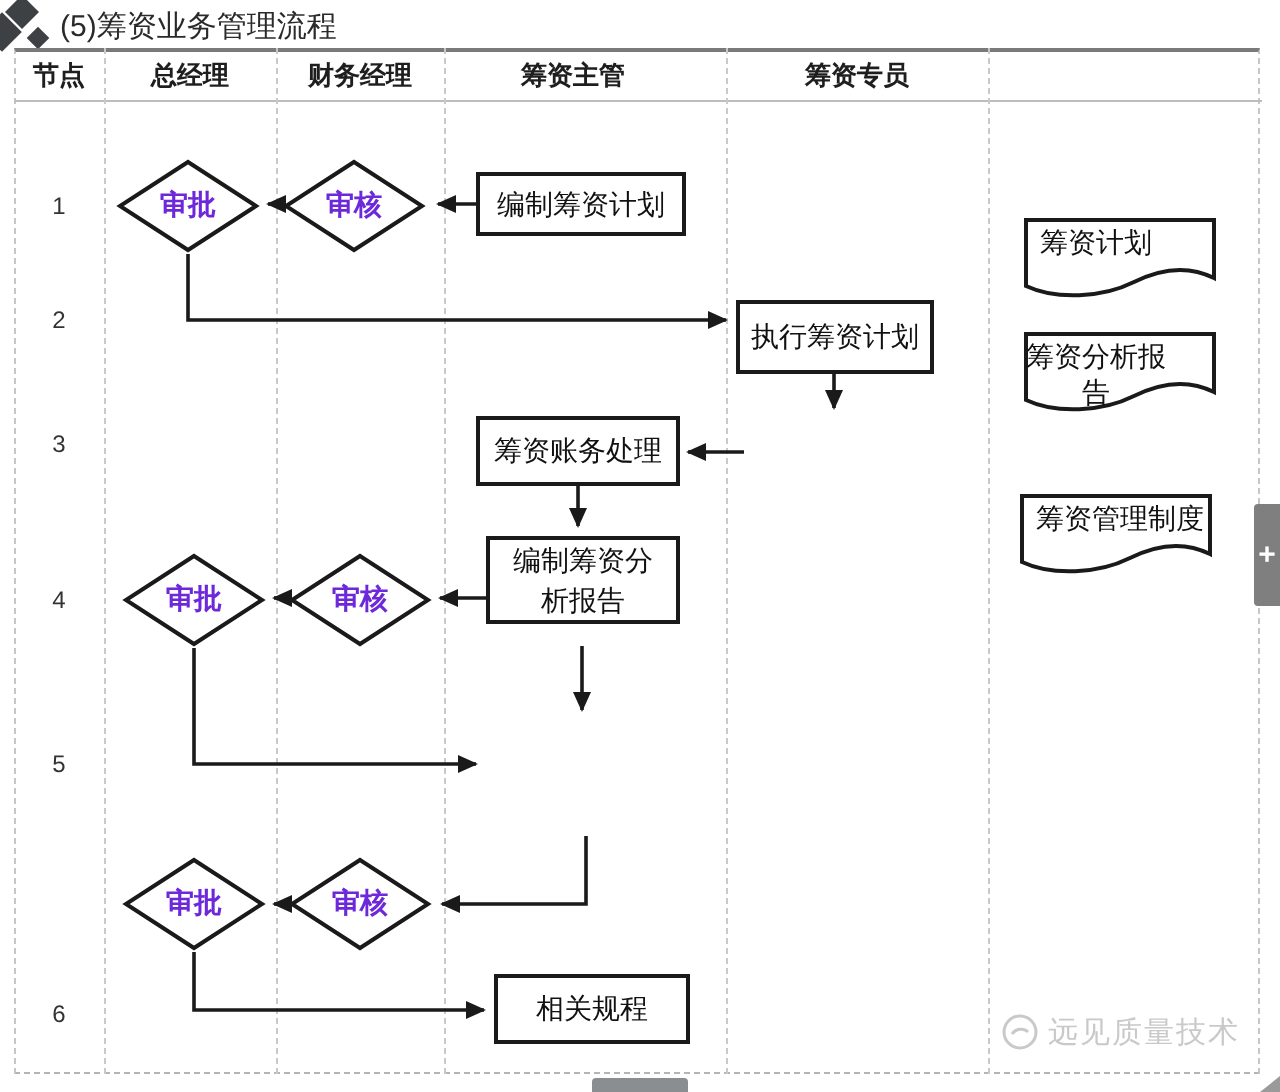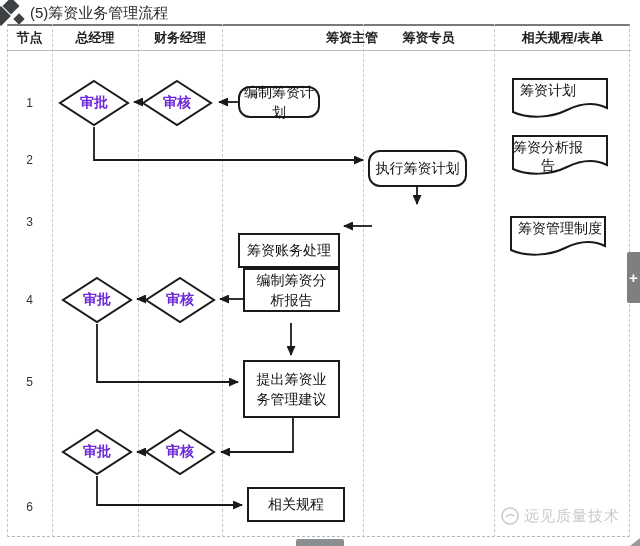--- a/index.html
+++ b/index.html
@@ -18,21 +18,21 @@
   .col-header{position:absolute;top:26px;height:24px;line-height:24px;text-align:center;font-size:13px;font-weight:bold;color:#1e1e1e;white-space:nowrap;}
   .node-num{position:absolute;left:7px;width:45px;height:18px;line-height:18px;text-align:center;font-size:12px;color:#333;}
 
   
   .process{position:absolute;box-sizing:border-box;border:2px solid #1a1a1a;background:#fff;
     display:flex;align-items:center;justify-content:center;text-align:center;
     font-size:14px;color:#111;white-space:pre-line;line-height:1.45;}
   .diamond{position:absolute;width:72px;height:48px;}
   .diamond svg{position:absolute;left:0;top:0;}
   .diamond .lbl{position:absolute;left:0;top:0;width:100%;height:100%;display:flex;align-items:center;justify-content:center;font-size:14px;color:#6d28d9;font-weight:bold;}
-  .docshape{position:absolute;width:72px;height:42px;}
+  .docshape{position:absolute;width:72px;height:42px;margin-top:31px;}
   .docshape svg{position:absolute;left:0;top:0;}
   .docshape .lbl{position:absolute;left:0;top:4px;width:100%;text-align:center;font-size:14px;color:#111;}
 
   
   #connectors{position:absolute;left:0;top:0;pointer-events:none;}
 
   
   .plus-tab{position:absolute;left:627px;top:252px;width:13px;height:51px;background:#7f7f7f;border-radius:2px 0 0 2px;
     display:flex;align-items:center;justify-content:center;color:#fff;font-size:15px;font-weight:bold;cursor:pointer;}
   .bottom-bar{position:absolute;left:296px;top:539px;width:48px;height:7px;background:#8a8e91;border-radius:2px 2px 0 0;}
@@ -59,23 +59,22 @@
   <div class="header-underline"></div>
   <div class="vline" style="left:52px;"></div>
   <div class="vline" style="left:138px;"></div>
   <div class="vline" style="left:222px;"></div>
   <div class="vline" style="left:363px;"></div>
   <div class="vline" style="left:494px;"></div>
 
   <div class="col-header" style="left:7px;width:45px;">节点</div>
   <div class="col-header" style="left:52px;width:86px;">总经理</div>
   <div class="col-header" style="left:138px;width:84px;">财务经理</div>
-  <div class="col-header" style="left:237px;width:141px;text-align:right;">筹资主管</div>
+  <div class="col-header" style="left:216px;width:141px;">筹资主管</div>
   <div class="col-header" style="left:363px;width:131px;font-family:Liberation Serif, serif;">筹资专员</div>
-  <div class="col-header" style="left:494px;width:137px;">相关规程/表单</div>
 
   <div class="node-num" style="top:94px;">1</div>
   <div class="node-num" style="top:151px;">2</div>
   <div class="node-num" style="top:213px;">3</div>
   <div class="node-num" style="top:291px;">4</div>
   <div class="node-num" style="top:373px;">5</div>
   <div class="node-num" style="top:498px;">6</div>
 
   <svg id="connectors" width="640" height="546" viewBox="0 0 640 546">
     <defs>
@@ -130,27 +129,25 @@
       </svg>
     <div class="lbl">审批</div>
   </div>
   <div class="diamond" style="left:144px;top:428px;">
     <svg width="72" height="48" viewBox="0 0 72 48">
         <polygon points="36,2 70,24 36,46 2,24" fill="#fff" stroke="#1a1a1a" stroke-width="2"></polygon>
       </svg>
     <div class="lbl">审核</div>
   </div>
 
-  <div class="process" style="left:238px;top:86px;width:82px;height:32px;border-radius:12px;">编制筹资计划</div>
-  <div class="process" style="left:368px;top:150px;width:99px;height:37px;border-radius:12px;">执行筹资计划</div>
-  <div class="process" style="left:238px;top:208px;width:102px;height:35px;margin-top:25px;">筹资账务处理</div>
+  <div class="process" style="left:238px;top:86px;width:105px;height:32px;">编制筹资计划</div>
+  <div class="process" style="left:368px;top:150px;width:99px;height:37px;">执行筹资计划</div>
+  <div class="process" style="left:238px;top:208px;width:102px;height:35px;">筹资账务处理</div>
   <div class="process" style="left:243px;top:268px;width:97px;height:44px;">编制筹资分
 析报告</div>
-  <div class="process" style="left:243px;top:360px;width:97px;height:58px;">提出筹资业
-务管理建议</div>
   <div class="process" style="left:247px;top:487px;width:98px;height:35px;">相关规程</div>
 
   <div class="docshape" style="left:512px;top:78px;">
     <svg width="96" height="42" viewBox="0 0 96 42">
         <path d="M1 1 H95 V30 C83 24 69 25 55 32 C39 40 16 41 1 34 Z" fill="#fff" stroke="#1a1a1a" stroke-width="2"></path>
       </svg>
     <div class="lbl">筹资计划</div>
   </div>
   <div class="docshape" style="left:512px;top:135px;">
     <svg width="96" height="42" viewBox="0 0 96 42">

